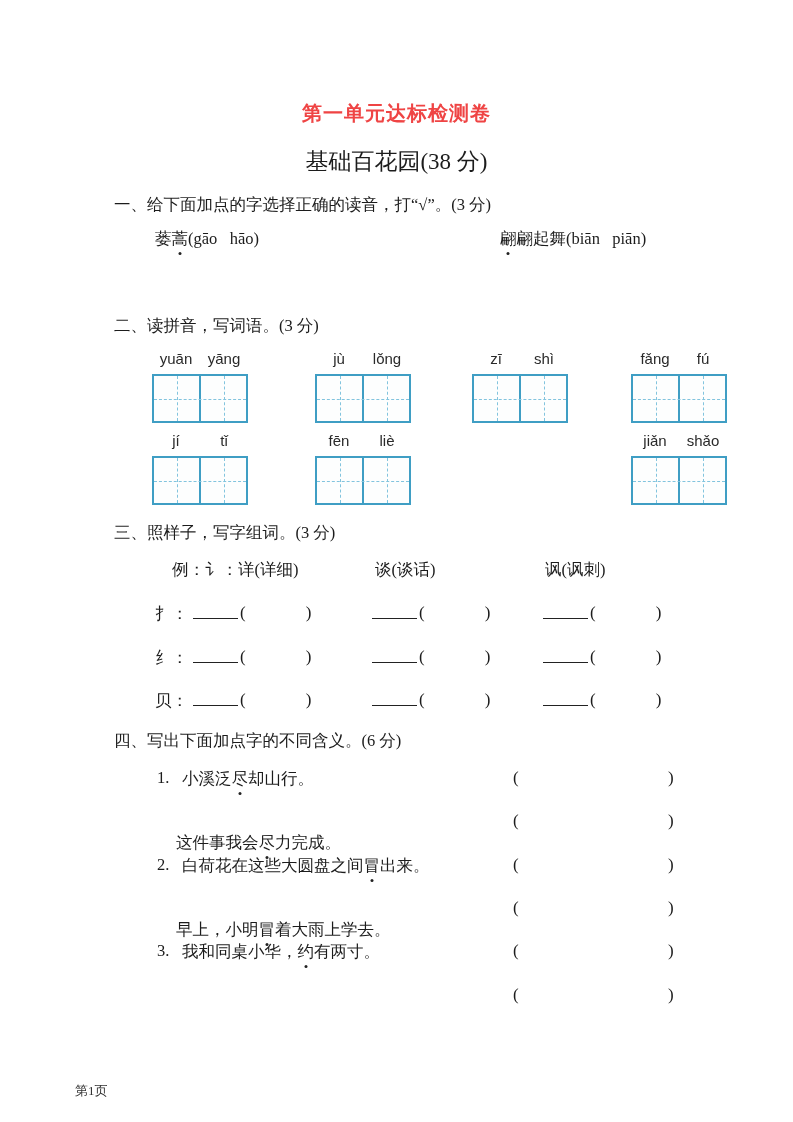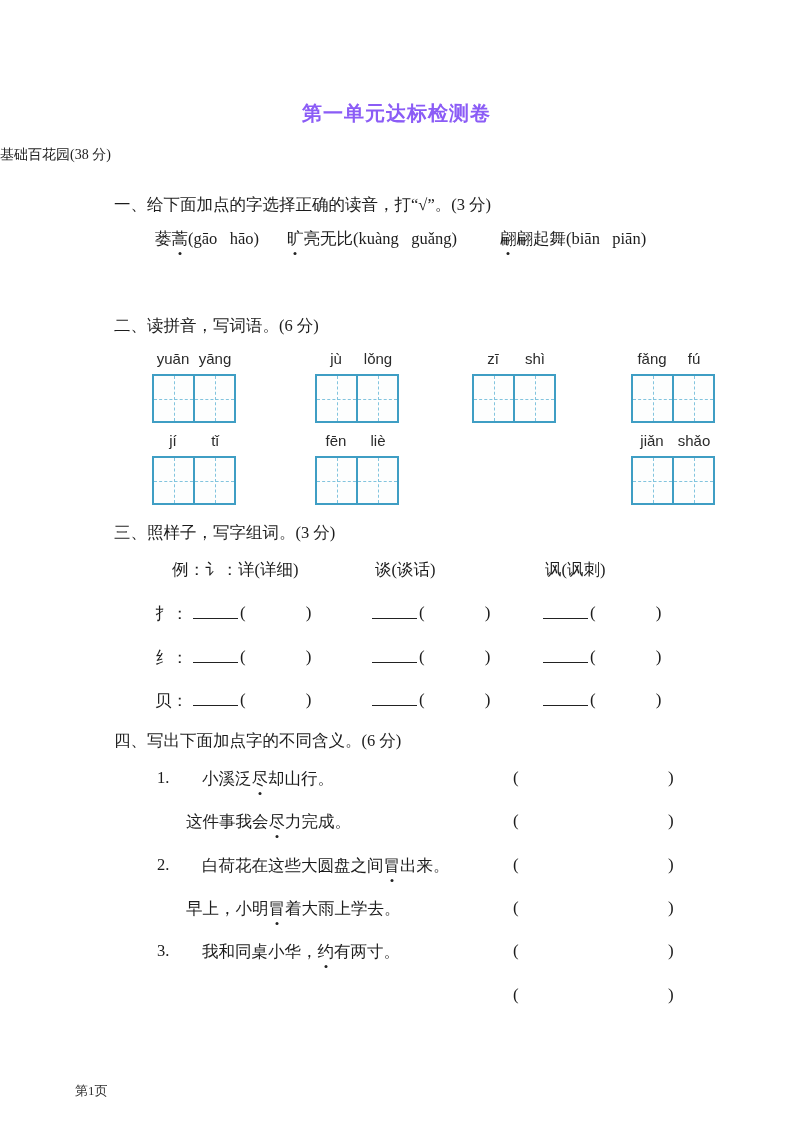--- a/index.html
+++ b/index.html
@@ -3,87 +3,86 @@
 <meta charset="utf-8">
 <style>
   html,body { margin:0; padding:0; background:#fff; }
   .page {
     position:relative; width:793px; height:1122px; background:#ffffff;
     font-family:"Liberation Serif", serif; color:#1c1c1c; overflow:hidden;
   }
   .title {
     position:absolute; top:100px; left:0; width:100%; text-align:center;
     font-family:"Liberation Sans", sans-serif; font-weight:bold;
-    font-size:20px; color:#8b5cf6; letter-spacing:1px;
+    font-size:20px; color:#ef4444; letter-spacing:1px;
   }
   .subtitle {
-    position:absolute; top:146px; left:0; width:100%; text-align:left;
-    font-size:14px; white-space:pre;
+    position:absolute; top:146px; left:0; width:100%; text-align:center;
+    font-size:23px; white-space:pre;
   }
   .sec-head { position:absolute; left:114px; font-size:16.5px; white-space:pre; }
 
   
   .s1line { position:absolute; left:0; width:100%; height:26px; font-size:16.5px; }
   .s1item { position:absolute; white-space:pre;text-align:right; }
 
   
   .dc { position:relative; display:inline-block; }
   .dc::after {
     content:""; position:absolute; left:50%; bottom:-5px;
     width:3px; height:3px; border-radius:50%; background:#222;
     transform:translateX(-50%);
   }
 
   
-  .gg { position:absolute; width:84px; }
+  .gg { position:absolute; width:96px; }
   .py { display:flex; font-family:"Liberation Sans", sans-serif; font-size:15px; color:#2a2a2a; height:20px; margin-bottom:4px; }
   .py span { flex:1; text-align:center; }
   .box { display:flex; border:2px solid #3f9ec4; height:45px; position:relative; background:#fdfefe; }
   .box::after { content:""; position:absolute; left:0; right:0; top:50%; border-top:1px dashed #82c4de; }
   .cell { flex:1; position:relative; border-right:2px solid #3f9ec4; }
   .cell:last-child { border-right:none; }
   .cell::before { content:""; position:absolute; top:0; bottom:0; left:50%; border-left:1px dashed #82c4de; }
 
   
   .s3row { position:absolute; left:0; width:100%; height:28px; font-size:16.5px; }
   .s3item { position:absolute; white-space:pre; }
   .s3g { position:absolute; white-space:pre; }
   .ul { display:inline-block; width:45px; height:14px; border-bottom:1.5px solid #222; transform:translateY(1px); margin-right:2px; }
   .sp { display:inline-block; width:60px; }
   .par { font-size:17px; }
 
   
   .s4line { position:absolute; left:0; width:100%; height:26px; font-size:16.5px; }
   .s4num { position:absolute; left:157px; white-space:pre; }
   .s4text { position:absolute; white-space:pre; }
-  .s4text.n1 { left:182px;margin-left:20px; }
-  .s4text.n2 { left:186px; }
+  .s4text.n1 { left:182px; }
+  .s4text.n2 { left:176px;margin-top:21px; }
   .po { position:absolute; left:513px; font-size:17px; }
   .pc { position:absolute; left:668px; font-size:17px; }
 
   .footer { position:absolute; left:75px; top:1082px; font-size:13px; color:#333; }
 </style>
 </head>
 <body>
 
 <div class="page">
 
   <div class="title">第一单元达标检测卷</div>
   <div class="subtitle">基础百花园(38 分)</div>
 
   <div class="sec-head" style="top:194px">一、给下面加点的字选择正确的读音，打“√”。(3 分)</div>
 
   <div class="s1line" style="top:228px">
     <span class="s1item" style="left:155px"><span>蒌</span><span class="dc">蒿</span><span>(gāo   hāo)</span></span>
-    <span class="s1item" style="left:287px"><span></span><span class="dc">旷</span><span>亮无比(kuàng   guǎng)</span></span>
     <span class="s1item" style="left:500px"><span></span><span class="dc">翩</span><span>翩起舞(biān   piān)</span></span>
   </div>
 
 
-  <div class="sec-head" style="top:315px">二、读拼音，写词语。(6 分)</div>
+  <div class="sec-head" style="top:315px">二、读拼音，写词语。(3 分)</div>
 
   <div class="gg" style="top:350px;left:152px">
     <div class="py">
         <span>yuān</span>
         <span>yāng</span>
       </div>
     <div class="box">
         <div class="cell"></div>
         <div class="cell"></div>
       </div>

